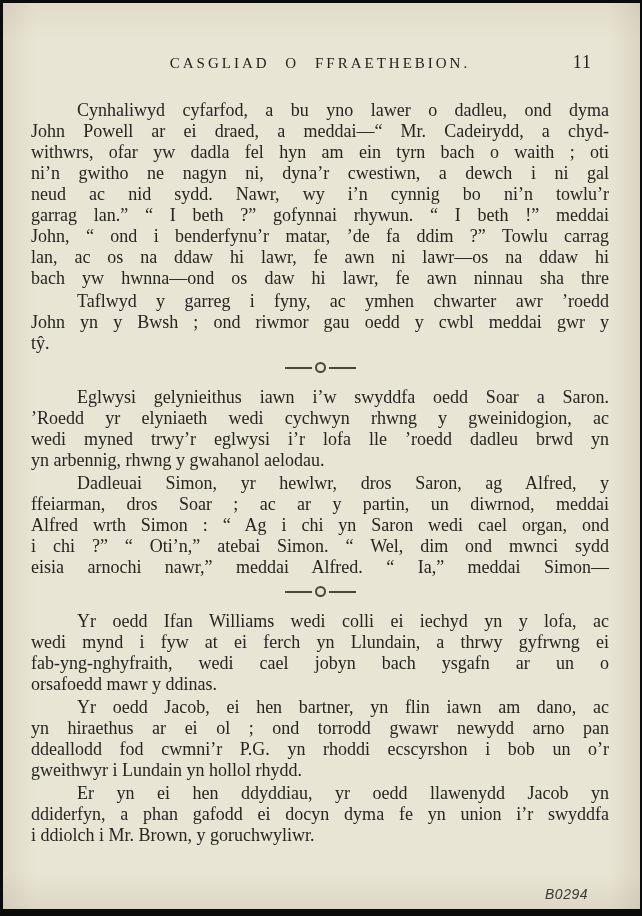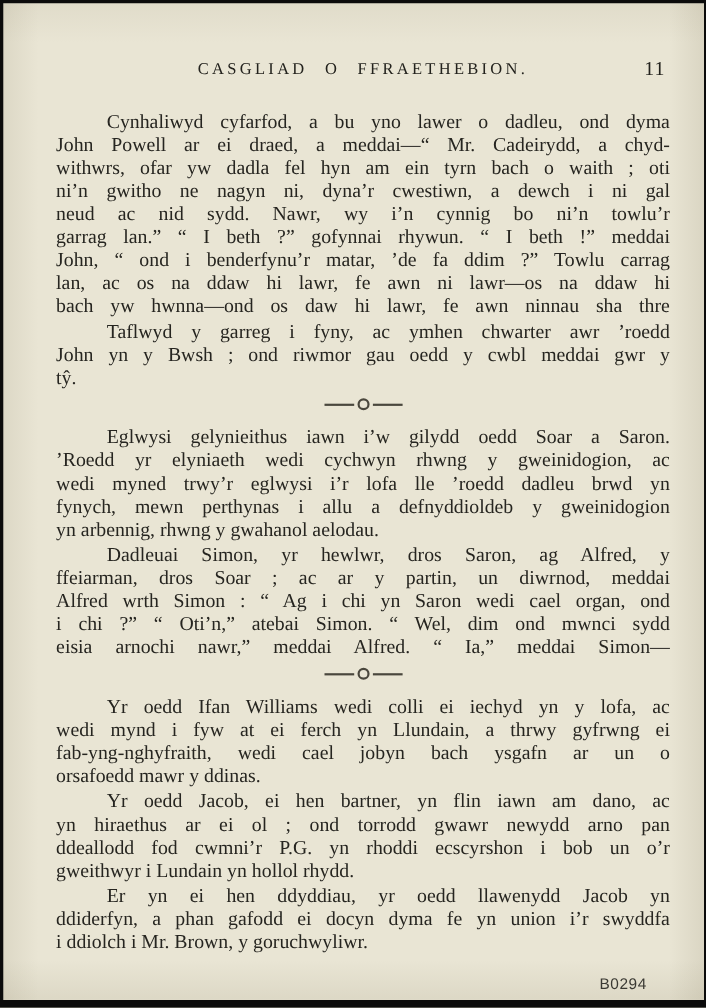--- a/index.html
+++ b/index.html
@@ -12,41 +12,41 @@
     width: 642px;
     height: 916px;
     box-sizing: border-box;
     border-style: solid;
     border-color: #0b0b0b;
     border-width: 3px 2px 7px 3px;
     background-color: #e9e5d4;
     background-image:
       linear-gradient(90deg, rgba(110,100,70,0.10), rgba(0,0,0,0) 5%, rgba(0,0,0,0) 95%, rgba(110,100,70,0.12)),
       linear-gradient(180deg, rgba(110,100,70,0.07), rgba(0,0,0,0) 4%, rgba(0,0,0,0) 96%, rgba(110,100,70,0.10));
-    padding: 0 31px 0 48px;
+    padding: 0 31px 0 28px;
     overflow: hidden;
     font-family: "Liberation Serif", "DejaVu Serif", serif;
     color: #262520;
   }
   .header {
     position: relative;
     margin-top: 52px;
     height: 22px;
   }
   .running-title {
     display: block;
     text-align: center;
     font-size: 15px;
     letter-spacing: 3px;
     word-spacing: 9px;
     color: #23221d;
   }
   .page-number {
     position: absolute;
-    right: 4px;
+    right: 17px;
     top: -3px;
     font-size: 18px;
     letter-spacing: 1px;
     color: #23221d;
   }
   .body {
     margin-top: 23px;
     font-size: 18px;
     line-height: 21px;
   }
@@ -80,20 +80,21 @@
     background: transparent;
   }
   .stamp {
     position: absolute;
     right: 52px;
     bottom: 7px;
     font-family: "Liberation Sans", "DejaVu Sans", sans-serif;
     font-size: 14px;
     letter-spacing: 0.5px;
     color: #3a3933;
+    font-style: italic;
   }
 </style>
 </head>
 <body>
 
 <div class="page">
 
   <div class="header">
     <span class="running-title">CASGLIAD O FFRAETHEBION.</span>
     <span class="page-number">11</span>
@@ -119,24 +120,23 @@
       <span class="ln last">tŷ.</span>
     </p>
 
     <div class="divider">
       <span class="rule"></span>
       <span class="ring"></span>
       <span class="rule"></span>
     </div>
 
     <p class="para">
-      <span class="ln first">Eglwysi gelynieithus iawn i’w gilydd oedd Soar a Saron.</span>
+      <span class="ln first">Eglwysi gelynieithus iawn i’w swyddfa oedd Soar a Saron.</span>
       <span class="ln">’Roedd yr elyniaeth wedi cychwyn rhwng y gweinidogion, ac</span>
       <span class="ln">wedi myned trwy’r eglwysi i’r lofa lle ’roedd dadleu brwd yn</span>
-      <span class="ln">fynych, mewn perthynas i allu a defnyddioldeb y gweinidogion</span>
       <span class="ln last">yn arbennig, rhwng y gwahanol aelodau.</span>
     </p>
 
     <p class="para">
       <span class="ln first">Dadleuai Simon, yr hewlwr, dros Saron, ag Alfred, y</span>
       <span class="ln">ffeiarman, dros Soar ; ac ar y partin, un diwrnod, meddai</span>
       <span class="ln">Alfred wrth Simon : “ Ag i chi yn Saron wedi cael organ, ond</span>
       <span class="ln">i chi ?”  “ Oti’n,” atebai Simon.  “ Wel, dim ond mwnci sydd</span>
       <span class="ln">eisia arnochi nawr,” meddai Alfred.  “ Ia,” meddai Simon—</span>
     </p>

